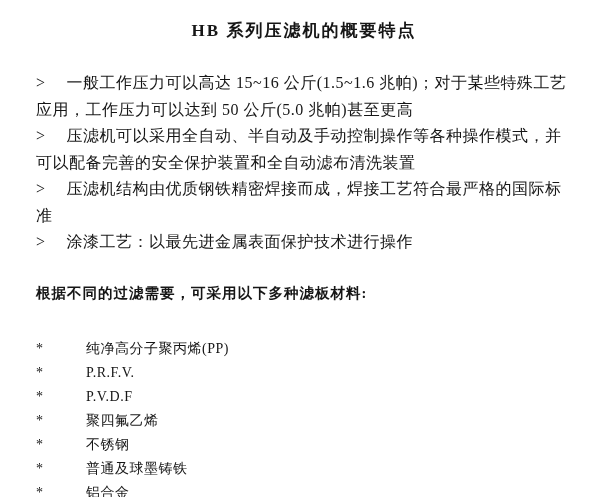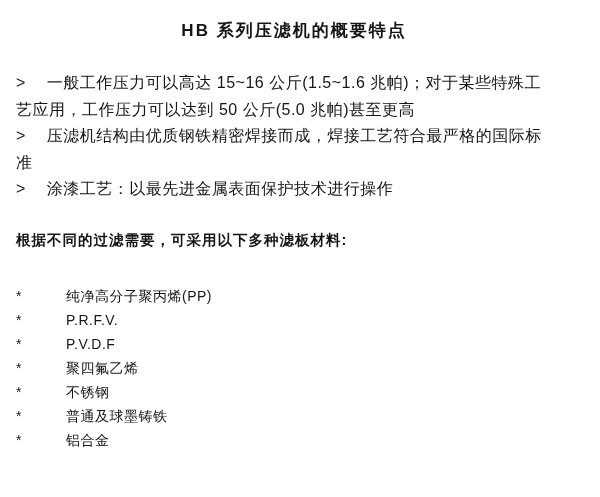--- a/index.html
+++ b/index.html
@@ -11,22 +11,23 @@
     width: 600px;
     height: 497px;
     overflow: hidden;
     color: #161616;
     font-family: "Liberation Sans", "DejaVu Sans", sans-serif;
   }
   .doc {
     box-sizing: border-box;
     width: 600px;
     height: 497px;
-    padding: 16px 28px 0 16px;
+    padding: 16px 28px 0 36px;
     background: #ffffff;
+    font-family: Liberation Serif, serif;
   }
   .title {
     margin: 4px 0 0 0;
     text-align: center;
     font-size: 17px;
     font-weight: bold;
     letter-spacing: 2px;
     line-height: 22px;
   }
   .features {
@@ -66,20 +67,23 @@
 
 <div class="doc">
 
   <h1 class="title">HB 系列压滤机的概要特点</h1>
 
   <div class="features">
     <div class="para">
       <span class="marker">&gt;</span><span>一般工作压力可以高达 15~16 公斤(1.5~1.6 兆帕)；对于某些特殊工艺应用，工作压力可以达到 50 公斤(5.0 兆帕)甚至更高</span>
     </div>
     <div class="para">
+      <span class="marker">&gt;</span><span>压滤机可以采用全自动、半自动及手动控制操作等各种操作模式，并可以配备完善的安全保护装置和全自动滤布清洗装置</span>
+    </div>
+    <div class="para">
       <span class="marker">&gt;</span><span>压滤机结构由优质钢铁精密焊接而成，焊接工艺符合最严格的国际标准</span>
     </div>
     <div class="para">
       <span class="marker">&gt;</span><span>涂漆工艺：以最先进金属表面保护技术进行操作</span>
     </div>
   </div>
 
   <div class="section-heading">根据不同的过滤需要，可采用以下多种滤板材料:</div>
 
   <div class="materials">

